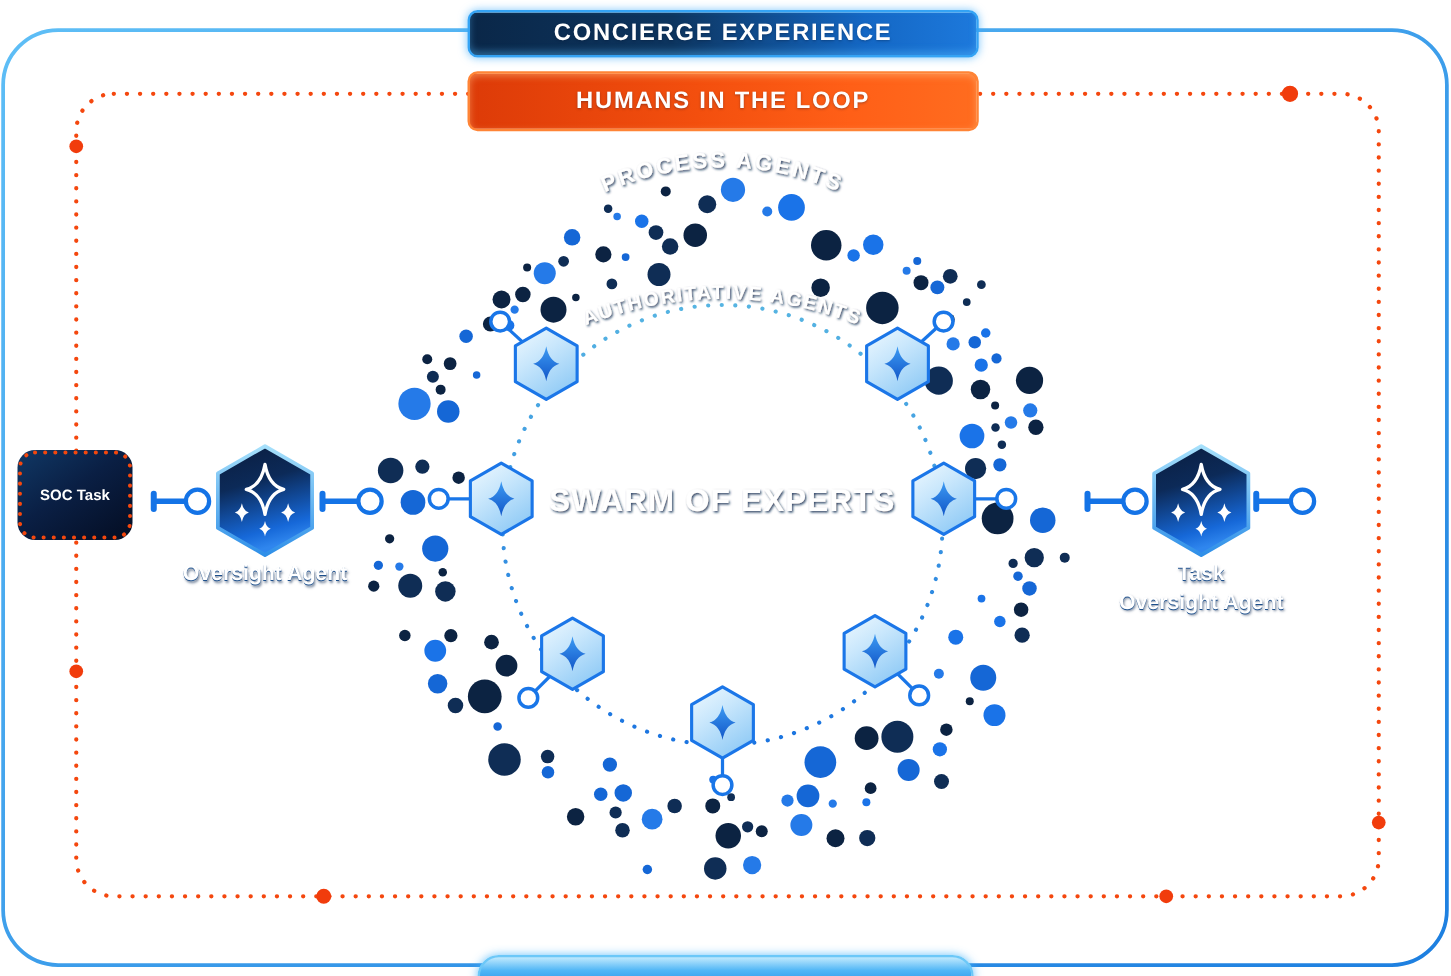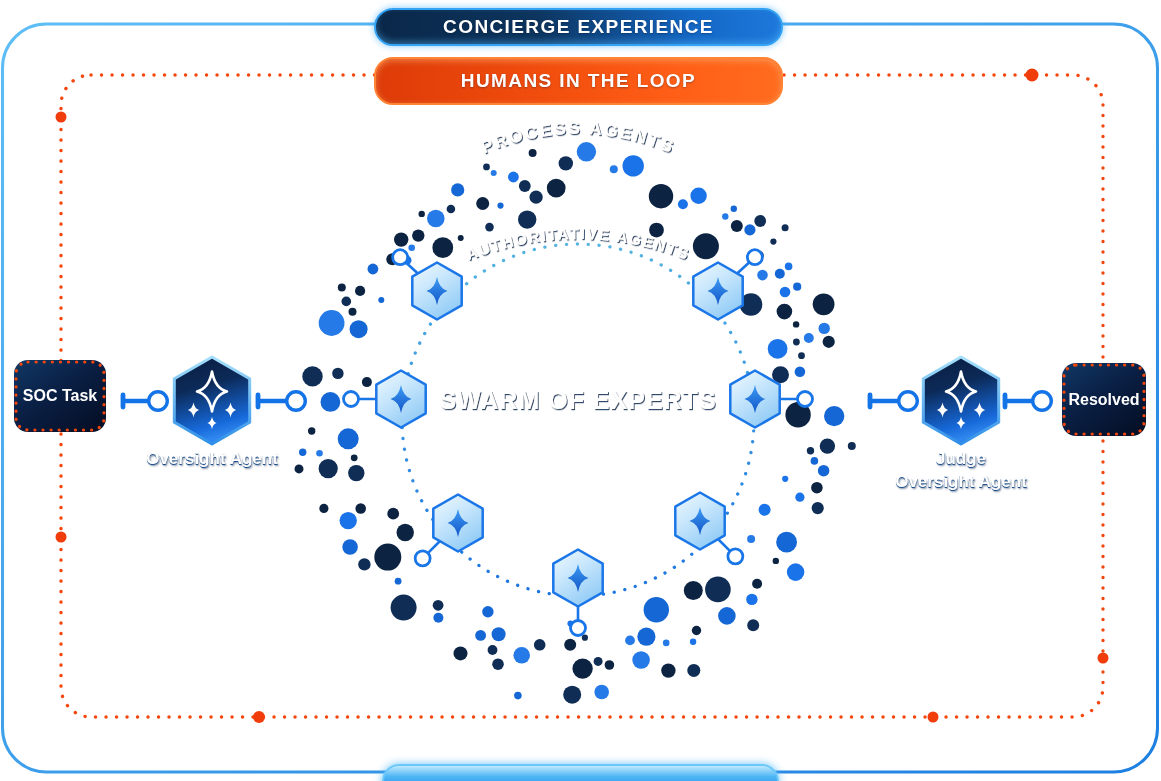--- a/index.html
+++ b/index.html
@@ -3,21 +3,21 @@
 <meta charset="utf-8">
 <style>
   html,body{margin:0;padding:0;background:#ffffff;}
   #canvas{
     position:relative;width:1161px;height:781px;overflow:hidden;
     background:#ffffff;font-family:"Liberation Sans",sans-serif;
   }
   #diagram-svg{position:absolute;left:0;top:0;}
 
   
-  .pill{position:absolute;display:flex;align-items:center;justify-content:center;border-radius:19px;box-sizing:border-box;}
+  .pill{position:absolute;display:flex;align-items:center;justify-content:center;border-radius:8px;box-sizing:border-box;}
   #pill-concierge{
     left:374px;top:8px;width:409px;height:38px;
     background:linear-gradient(90deg,#0a2748 0%,#0d355f 40%,#1467c4 78%,#1d79dc 100%);
     border:2.5px solid #34a3f4;
     box-shadow:0 0 7px rgba(60,170,250,.65), inset 0 -3px 6px rgba(90,190,255,.4);
   }
   #pill-humans{
     left:374px;top:57px;width:409px;height:48px;
     background:linear-gradient(90deg,#dd3b08 0%,#f34f0e 45%,#ff5f17 75%,#ff6c1f 100%);
     border:2.5px solid #ff8436;
@@ -28,21 +28,21 @@
   #pill-bottom{
     left:382px;top:764px;width:397px;height:34px;border-radius:17px;
     background:linear-gradient(180deg,#bfe9fd 0%,#4fb6f6 35%,#0f7ce0 100%);
     border:2px solid #6cc8f8;box-shadow:0 0 8px rgba(70,180,250,.8);
   }
 
   
   .task-box{position:absolute;border-radius:14px;display:flex;align-items:center;justify-content:center;
     background:linear-gradient(145deg,#103865 0%,#0a1f44 45%,#040d22 100%);box-sizing:border-box;}
   .task-box .box-border{position:absolute;left:0;top:0;pointer-events:none;}
-  .task-box-label{position:relative;color:#fff;font-weight:700;font-size:16px;white-space:nowrap;}
+  .task-box-label{position:relative;color:#fff;font-weight:700;font-size:12px;white-space:nowrap;}
   #box-soc{left:14px;top:360px;width:92px;height:72px;}
   #box-resolved{left:1062px;top:363px;width:84px;height:73px;}
 
   
   .agent-label{position:absolute;width:220px;text-align:center;color:#fff;font-weight:700;
     font-size:17px;line-height:23px;
     text-shadow:0 1px 0 #1c4f8c,1px 2px 2px rgba(12,40,80,.55);}
   #label-orchestrator{left:102px;top:447px;}
   #label-judge{left:851px;top:447px;}
 
@@ -321,28 +321,22 @@
     <span class="pill-label">HUMANS IN THE LOOP</span>
   </div>
   <div class="pill" id="pill-bottom"></div>
 
   <div class="task-box" id="box-soc">
     <svg class="box-border" width="92" height="72">
       <rect x="2" y="2" width="88" height="68" rx="12" fill="none" stroke="#f4470e" stroke-width="3.2" stroke-dasharray="0.1 8" stroke-linecap="round"></rect>
     </svg>
     <span class="task-box-label">SOC Task</span>
   </div>
-  <div class="task-box" id="box-resolved">
-    <svg class="box-border" width="84" height="73">
-      <rect x="2" y="2" width="80" height="69" rx="12" fill="none" stroke="#f4470e" stroke-width="3.2" stroke-dasharray="0.1 8" stroke-linecap="round"></rect>
-    </svg>
-    <span class="task-box-label">Resolved</span>
-  </div>
 
   <div class="agent-label" id="label-orchestrator">
     <div>Oversight Agent</div>
   </div>
   <div class="agent-label" id="label-judge">
-    <div>Judge</div>
+    <div>Task</div>
     <div>Oversight Agent</div>
   </div>
 
 </div>
 
 </body></html>

